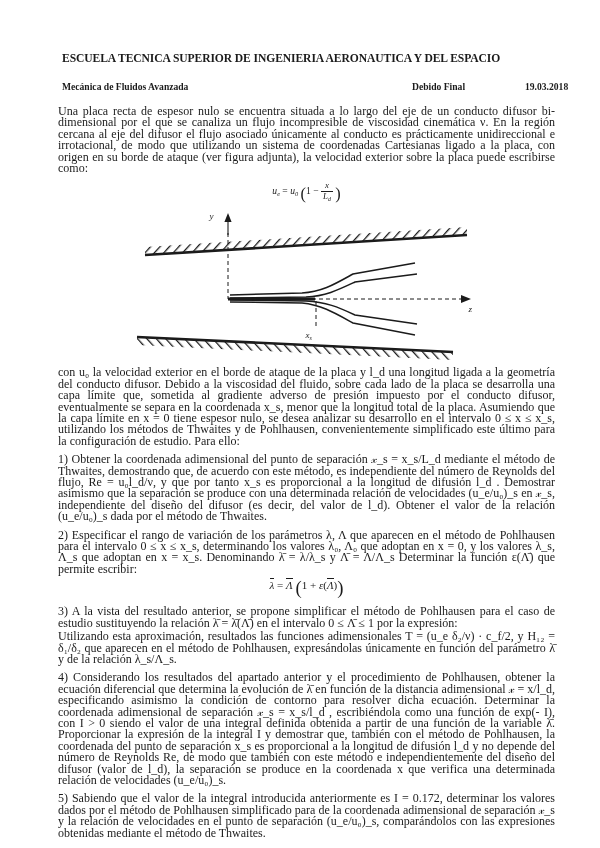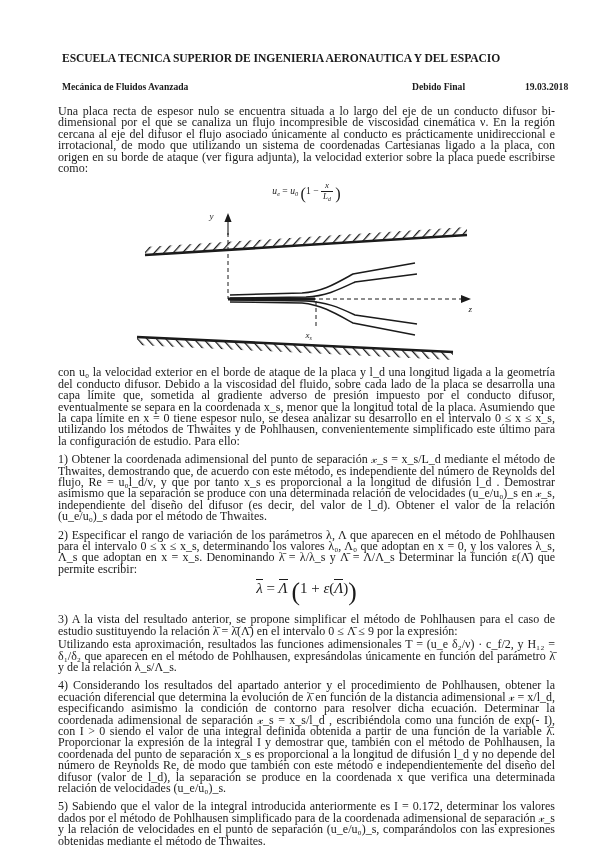--- a/index.html
+++ b/index.html
@@ -60,21 +60,21 @@
   }
   p.tight { margin-bottom: 2px; margin-top: 7px; }
   .eq {
     text-align: center;
     font-size: 9.6px;
     margin: 7px 0 7px 0;
     font-family: "Liberation Serif", serif;
   }
   .eq-small {
     text-align: center;
-    font-size: 15px;
+    font-size: 11px;
     margin: 1px 0 2px 0;
   }
   i, .it { font-style: italic; }
   sub {
     font-size: 0.66em;
     vertical-align: -0.28em;
     font-style: italic;
   }
   .frac {
     display: inline-block;
@@ -201,21 +201,21 @@
   <p class="body-text tight"><span>1)</span> <span>Obtener la coordenada adimensional del punto de separación 𝓍_s = x_s/L_d mediante el método de Thwaites, demostrando que, de acuerdo con este método, es independiente del número de Reynolds del flujo, Re = u₀l_d/ν, y que por tanto x_s es proporcional a la longitud de difusión l_d . Demostrar asimismo que la separación se produce con una determinada relación de velocidades (u_e/u₀)_s en 𝓍_s, independiente del diseño del difusor (es decir, del valor de l_d). Obtener el valor de la relación (u_e/u₀)_s dada por el método de Thwaites.</span></p>
 
   <p class="body-text tight"><span>2)</span> <span>Especificar el rango de variación de los parámetros λ, Λ que aparecen en el método de Pohlhausen para el intervalo 0 ≤ x ≤ x_s, determinando los valores λ₀, Λ₀ que adoptan en x = 0, y los valores λ_s, Λ_s que adoptan en x = x_s. Denominando λ̄ = λ/λ_s y Λ̄ = Λ/Λ_s Determinar la función ε(Λ̄) que permite escribir:</span></p>
 
   <div class="eq-small">
     <span class="ovl"><i>λ</i></span> = <span class="ovl"><i>Λ</i></span>
     <span class="paren-big">(</span>1 + <i>ε</i>(<span class="ovl"><i>Λ</i></span>)<span class="paren-big">)</span>
   </div>
 
 
-  <p class="body-text tight"><span>3)</span> <span>A la vista del resultado anterior, se propone simplificar el método de Pohlhausen para el caso de estudio sustituyendo la relación λ̄ = λ̄(Λ̄) en el intervalo 0 ≤ Λ̄ ≤ 9 por la expresión:</span></p>
+  <p class="body-text tight"><span>3)</span> <span>A la vista del resultado anterior, se propone simplificar el método de Pohlhausen para el caso de estudio sustituyendo la relación λ̄ = λ̄(Λ̄) en el intervalo 0 ≤ Λ̄ ≤ 1 por la expresión:</span></p>
 
 
   <p class="body-text">Utilizando esta aproximación, resultados las funciones adimensionales T = (u_e δ₂/ν) · c_f/2, y H₁₂ = δ₁/δ₂ que aparecen en el método de Pohlhausen, expresándolas únicamente en función del parámetro λ̄ y de la relación λ_s/Λ_s.</p>
 
   <p class="body-text"><span>4)</span> <span>Considerando los resultados del apartado anterior y el procedimiento de Pohlhausen, obtener la ecuación diferencial que determina la evolución de λ̄ en función de la distancia adimensional 𝓍 = x/l_d, especificando asimismo la condición de contorno para resolver dicha ecuación. Determinar la coordenada adimensional de separación 𝓍_s = x_s/l_d , escribiéndola como una función de exp(- I), con I &gt; 0 siendo el valor de una integral definida obtenida a partir de una función de la variable λ̄. Proporcionar la expresión de la integral I y demostrar que, también con el método de Pohlhausen, la coordenada del punto de separación x_s es proporcional a la longitud de difusión l_d y no depende del número de Reynolds Re, de modo que también con este método e independientemente del diseño del difusor (valor de l_d), la separación se produce en la coordenada x que verifica una determinada relación de velocidades (u_e/u₀)_s.</span></p>
 
   <p class="body-text"><span>5)</span> <span>Sabiendo que el valor de la integral introducida anteriormente es I = 0.172, determinar los valores dados por el método de Pohlhausen simplificado para de la coordenada adimensional de separación 𝓍_s y la relación de velocidades en el punto de separación (u_e/u₀)_s, comparándolos con las expresiones obtenidas mediante el método de Thwaites.</span></p>
 
 </div>
 

